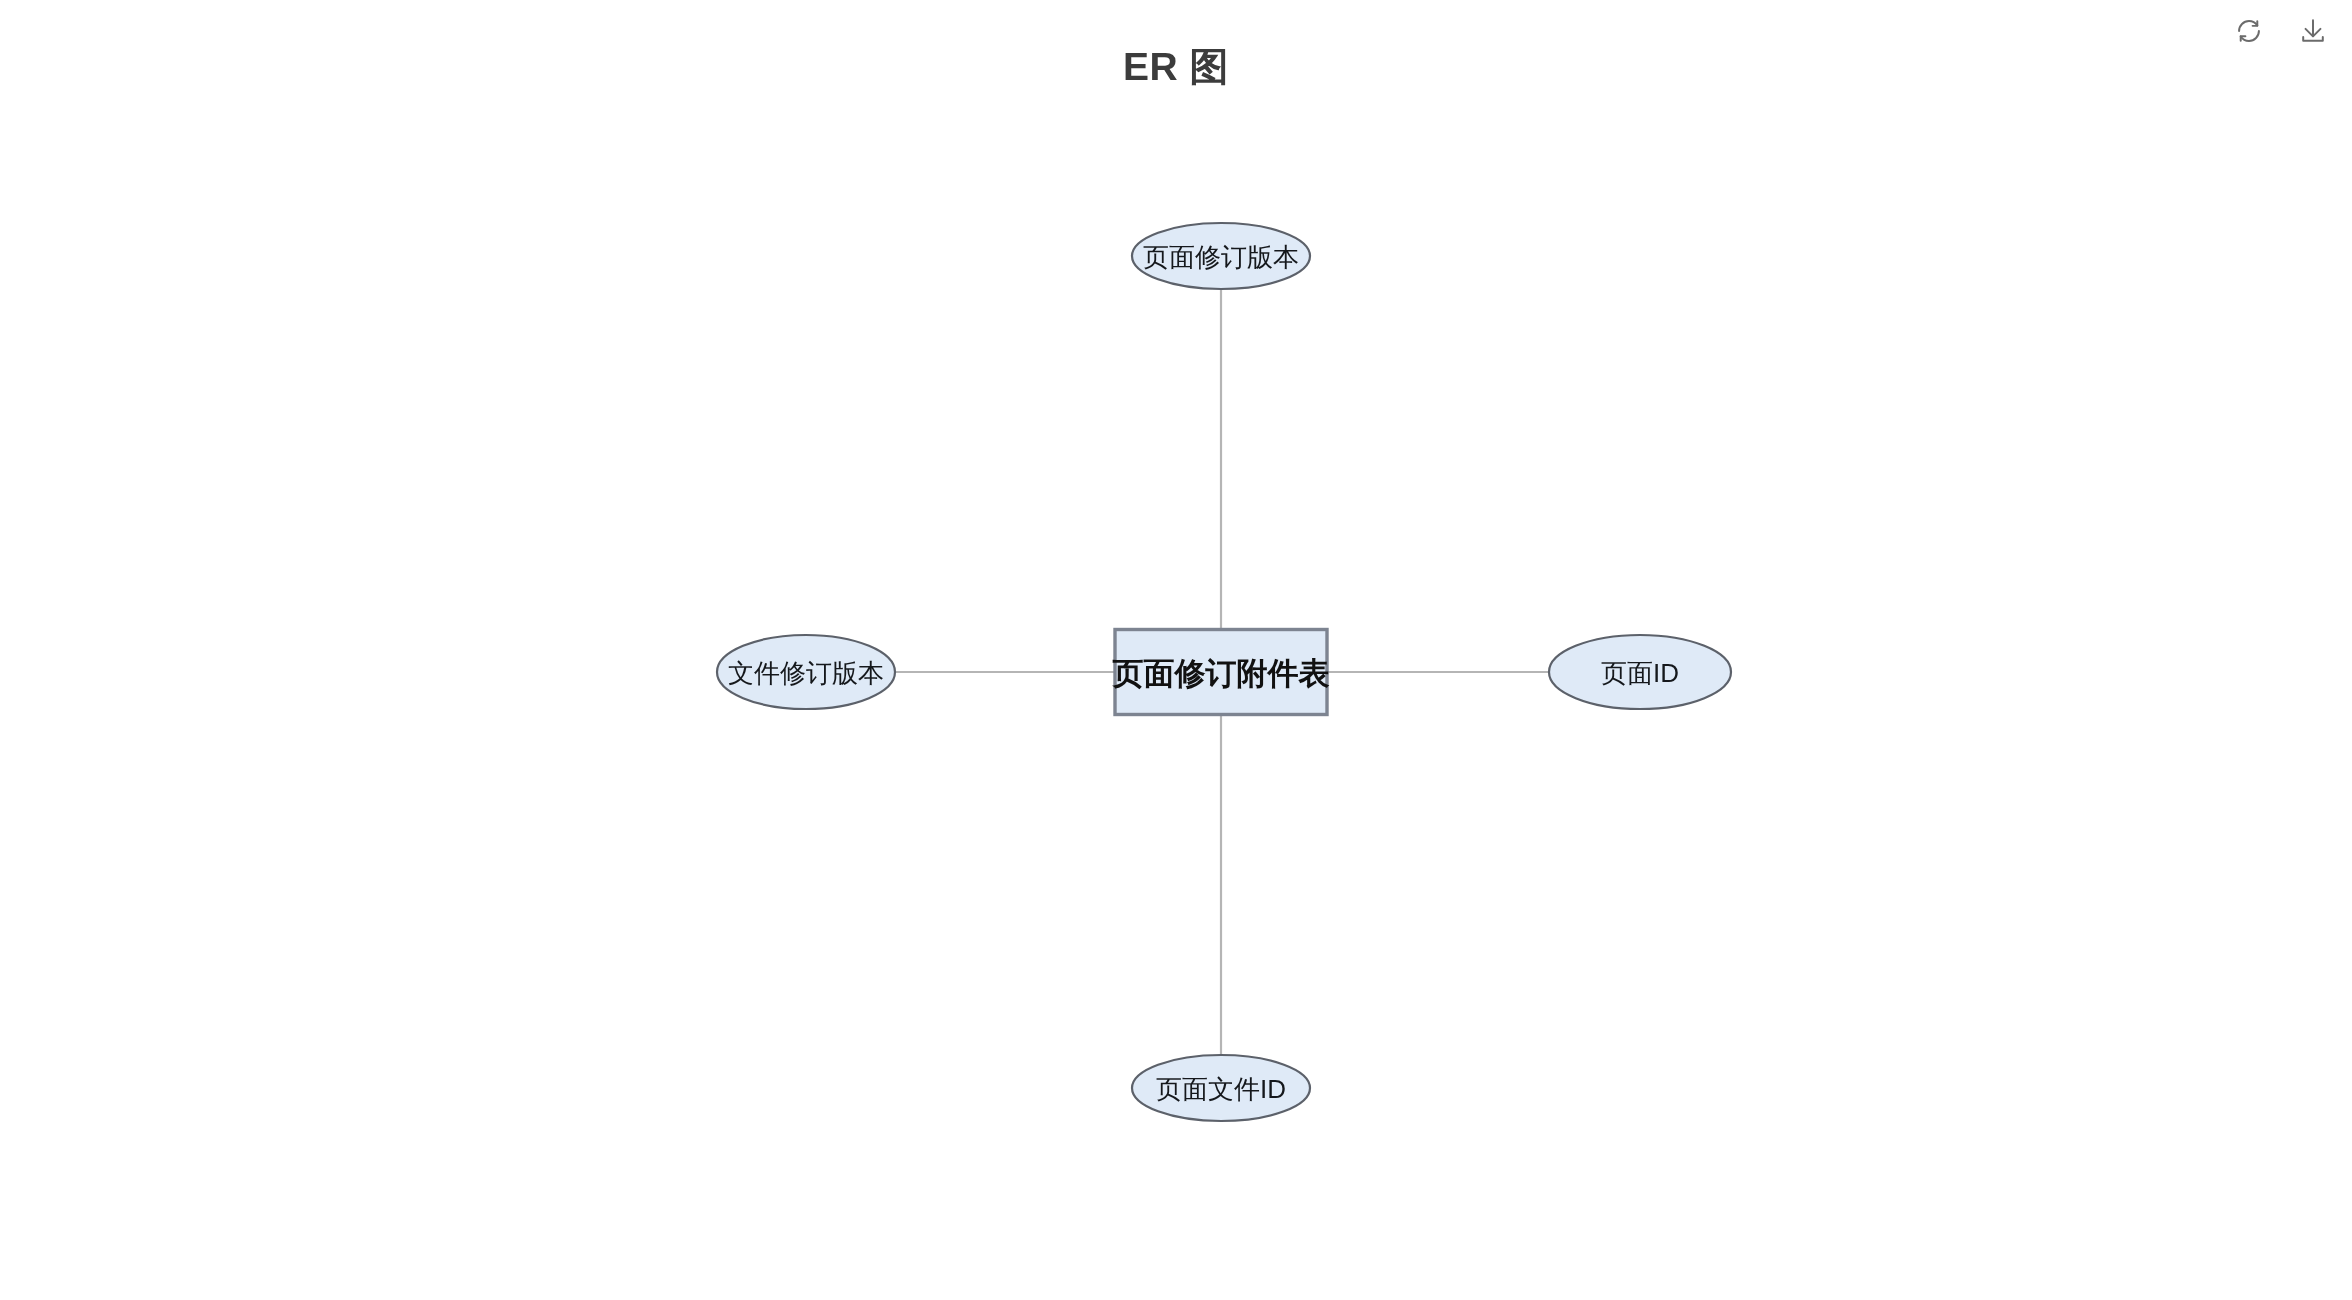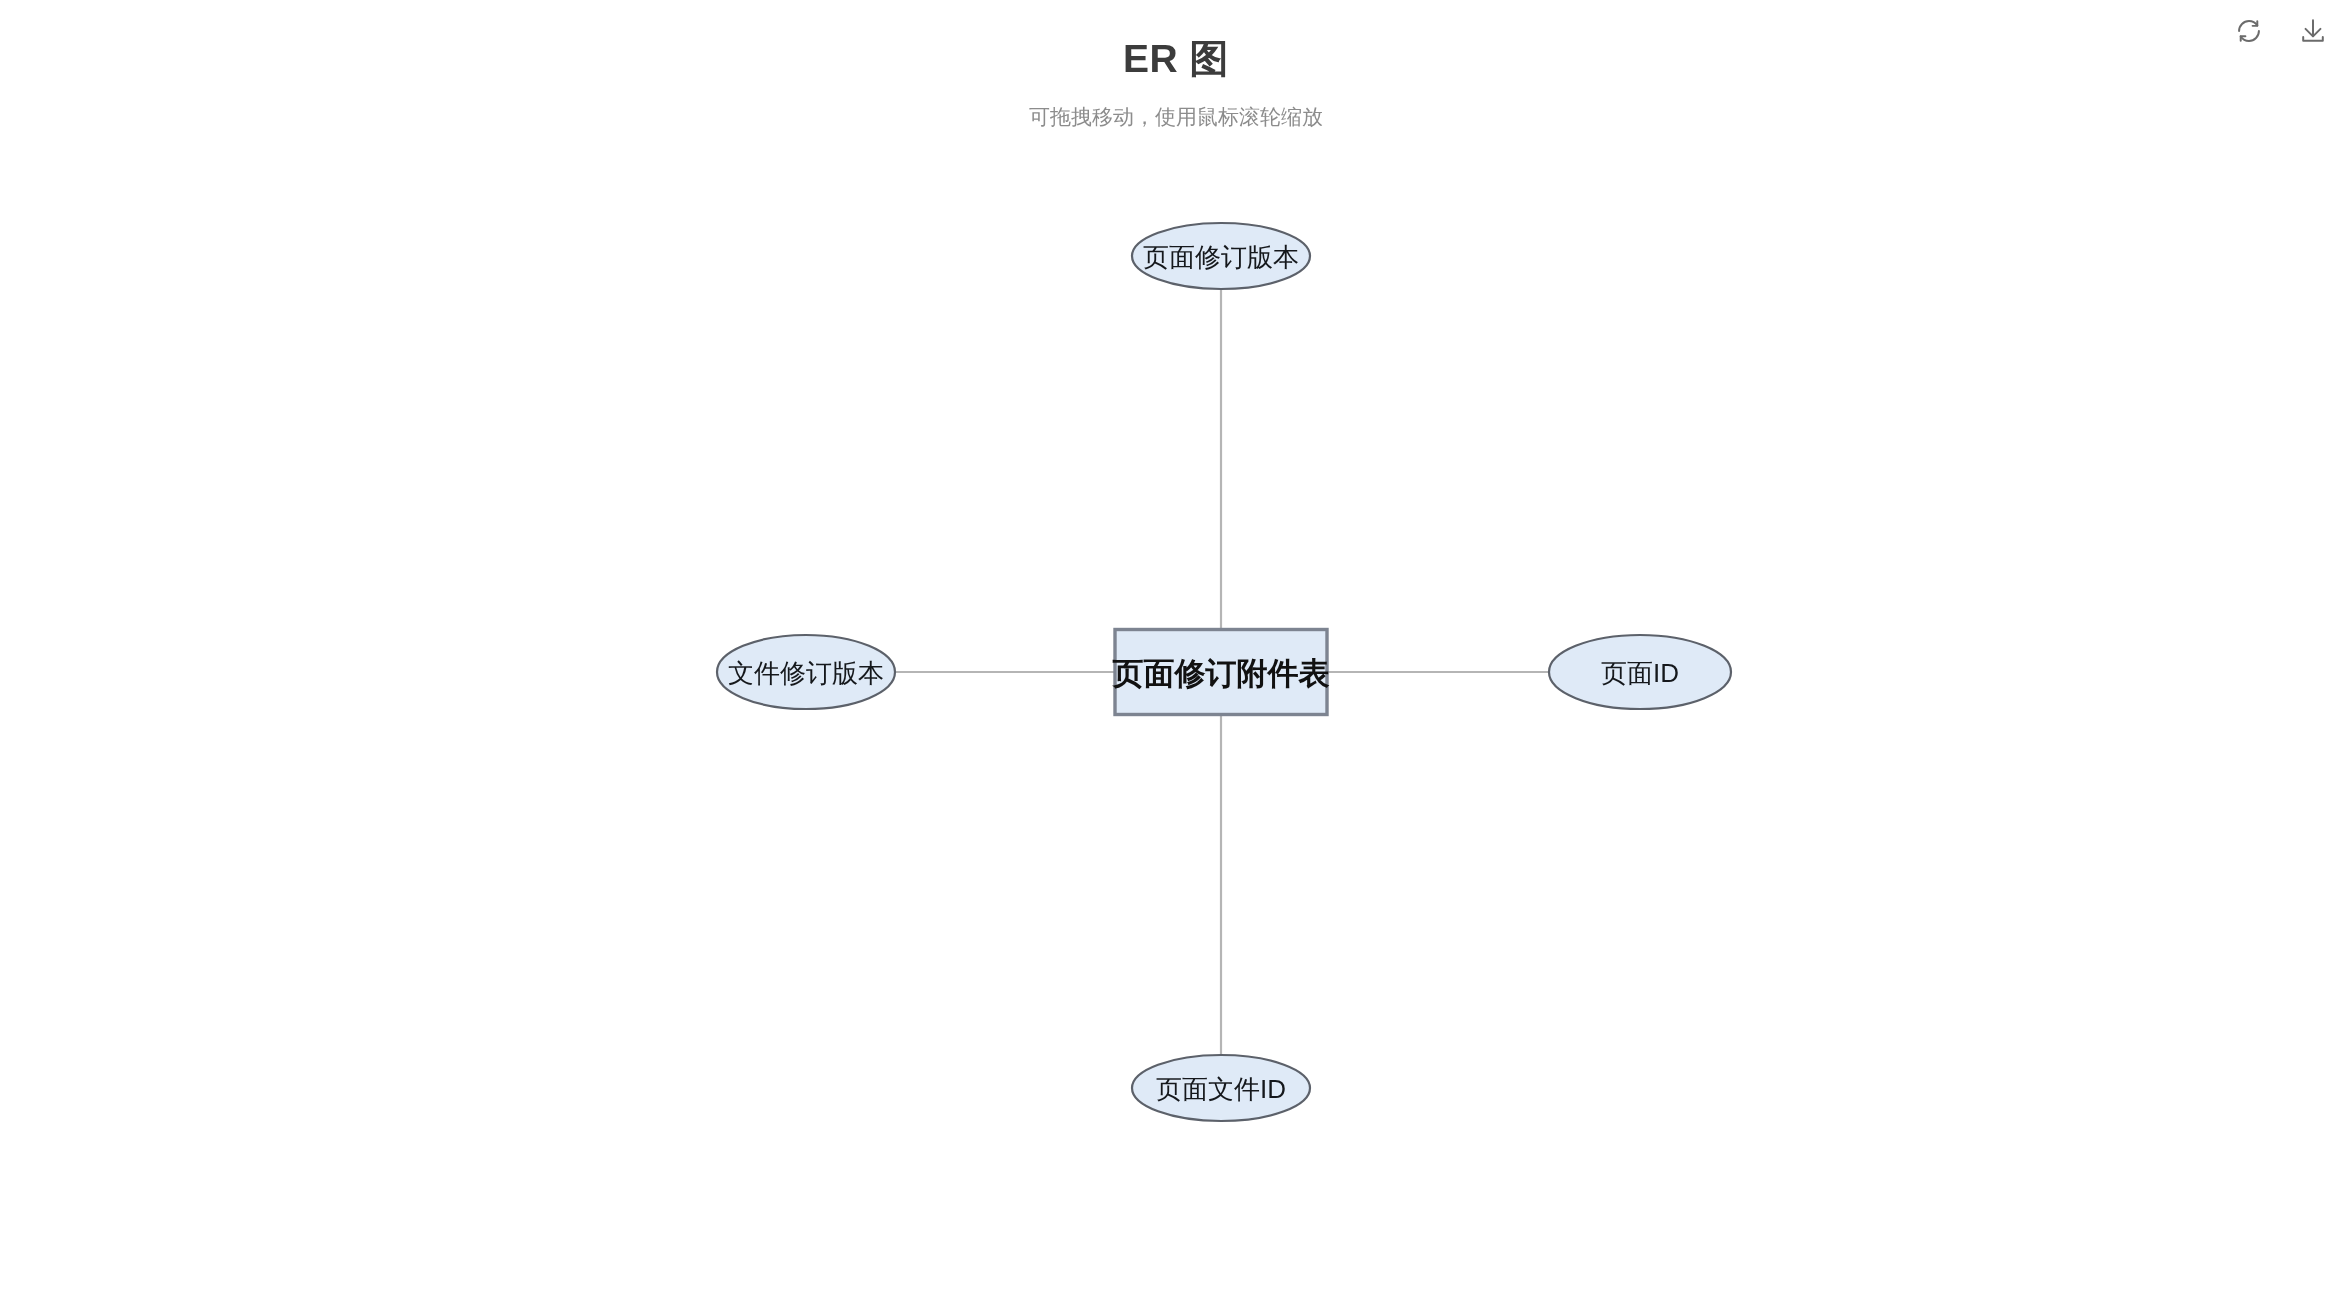--- a/index.html
+++ b/index.html
@@ -13,21 +13,21 @@
     height: 1300px;
     position: relative;
     overflow: hidden;
     font-family: "Liberation Sans", "DejaVu Sans", sans-serif;
     -webkit-font-smoothing: antialiased;
   }
 
   
   #header {
     position: absolute;
-    top: 0;
+    top: 8px;
     left: 0;
     width: 2352px;
     height: 190px;
     pointer-events: none;
   }
   #page-title {
     position: absolute;
     top: 36px;
     left: 0;
     width: 2352px;
@@ -124,21 +124,20 @@
     fill: #15181c;
     text-anchor: middle;
     dominant-baseline: central;
   }
 </style>
 </head>
 <body>
 
 <div id="header">
   <div id="page-title">ER 图</div>
-  <div id="page-subtitle">可拖拽移动，使用鼠标滚轮缩放</div>
 </div>
 
 <div id="toolbar">
 
   <button class="tool-btn" title="reset">
     <span>
       <svg width="28" height="28" viewBox="0 0 24 24" fill="none" stroke="#6b6b6b" stroke-width="1.7" stroke-linecap="round" stroke-linejoin="round">
         <path d="M20.5 12a8.5 8.5 0 0 1-8.5 8.5 8.5 8.5 0 0 1-7.1-3.85"></path>
         <path d="M3.5 12A8.5 8.5 0 0 1 12 3.5a8.5 8.5 0 0 1 7.1 3.85"></path>
         <polyline points="19.1,3.6 19.1,7.6 15.1,7.6"></polyline>

